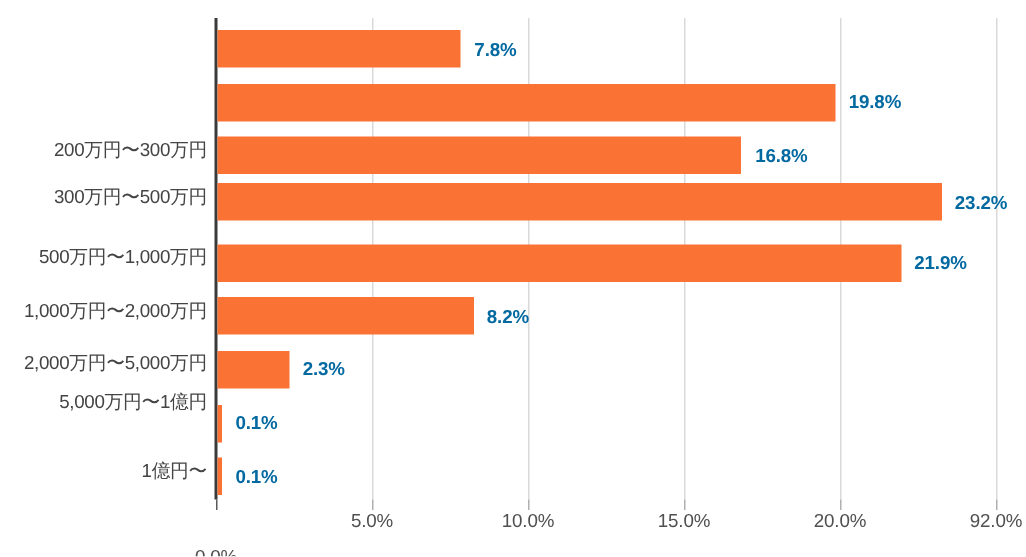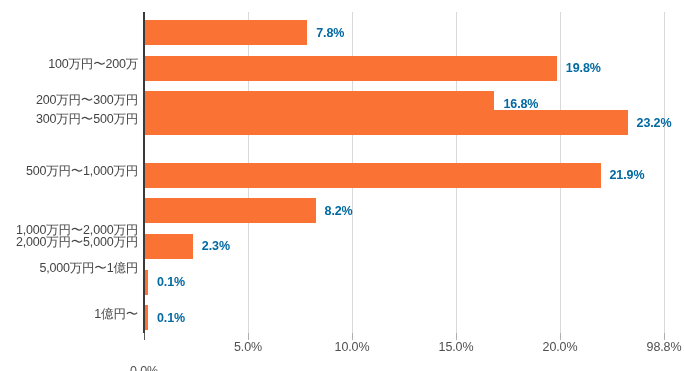--- a/index.html
+++ b/index.html
@@ -126,50 +126,49 @@
       <div class="x-tick-label" style="left: 144px; margin-top: 24px;">0.0%</div>
       <div class="tick-mark" style="left: 248px;"></div>
       <div class="x-tick-label" style="left: 248px;">5.0%</div>
       <div class="tick-mark" style="left: 352px;"></div>
       <div class="x-tick-label" style="left: 352px;">10.0%</div>
       <div class="tick-mark" style="left: 456px;"></div>
       <div class="x-tick-label" style="left: 456px;">15.0%</div>
       <div class="tick-mark" style="left: 560px;"></div>
       <div class="x-tick-label" style="left: 560px;">20.0%</div>
       <div class="tick-mark" style="left: 664px;"></div>
-      <div class="x-tick-label" style="left: 664px;">98.8%</div>
+      <div class="x-tick-label" style="left: 664px;">92.0%</div>
     </div>
 
   <div id="rows">
       <div class="row" style="top: 12px;">
         <div class="bar" title="〜100万円 7.8%" style="top: 8px; width: 162.24px; background: rgb(251, 115, 52);"></div>
         <div class="bar-value" style="left: 316.24px; top: 14.5px;">7.8%</div>
       </div>
       <div class="row" style="top: 47.66px;">
-        <div class="row-label" style="top: 10.5px;">100万円〜200万</div>
         <div class="bar" title="100万円〜200万 19.8%" style="top: 8px; width: 411.84px; background: rgb(251, 115, 52);"></div>
         <div class="bar-value" style="left: 565.84px; top: 14.5px;">19.8%</div>
       </div>
       <div class="row" style="top: 83.32px;">
         <div class="row-label" style="top: 10.5px;">200万円〜300万円</div>
         <div class="bar" title="200万円〜300万円 16.8%" style="top: 8px; width: 349.44px; background: rgb(251, 115, 52);"></div>
         <div class="bar-value" style="left: 503.44px; top: 14.5px;">16.8%</div>
       </div>
-      <div class="row" style="top: 102px;">
+      <div class="row" style="top: 114px;">
         <div class="row-label" style="top: 10.5px;">300万円〜500万円</div>
         <div class="bar" title="300万円〜500万円 23.2%" style="top: 8px; width: 482.56px; background: rgb(251, 115, 52);"></div>
         <div class="bar-value" style="left: 636.56px; top: 14.5px; text-align: right;">23.2%</div>
       </div>
       <div class="row" style="top: 154.64px;">
         <div class="row-label" style="top: 10.5px;">500万円〜1,000万円</div>
         <div class="bar" title="500万円〜1,000万円 21.9%" style="top: 8px; width: 455.52px; background: rgb(251, 115, 52);"></div>
         <div class="bar-value" style="left: 609.52px; top: 14.5px;">21.9%</div>
       </div>
       <div class="row" style="top: 190.3px;">
-        <div class="row-label" style="top: 10.5px; margin-top: 23px;">1,000万円〜2,000万円</div>
+        <div class="row-label" style="top: 10.5px;">1,000万円〜2,000万円</div>
         <div class="bar" title="1,000万円〜2,000万円 8.2%" style="top: 8px; width: 170.56px; background: rgb(251, 115, 52);"></div>
         <div class="bar-value" style="left: 324.56px; top: 14.5px;">8.2%</div>
       </div>
       <div class="row" style="top: 225.96px; padding-left: 24px;">
         <div class="row-label" style="top: 10.5px;">2,000万円〜5,000万円</div>
         <div class="bar" title="2,000万円〜5,000万円 2.3%" style="top: 8px; width: 47.84px; background: rgb(251, 115, 52);"></div>
         <div class="bar-value" style="left: 201.84px; top: 14.5px;">2.3%</div>
       </div>
       <div class="row" style="top: 261.62px;">
         <div class="row-label" style="top: 0;">5,000万円〜1億円</div>

